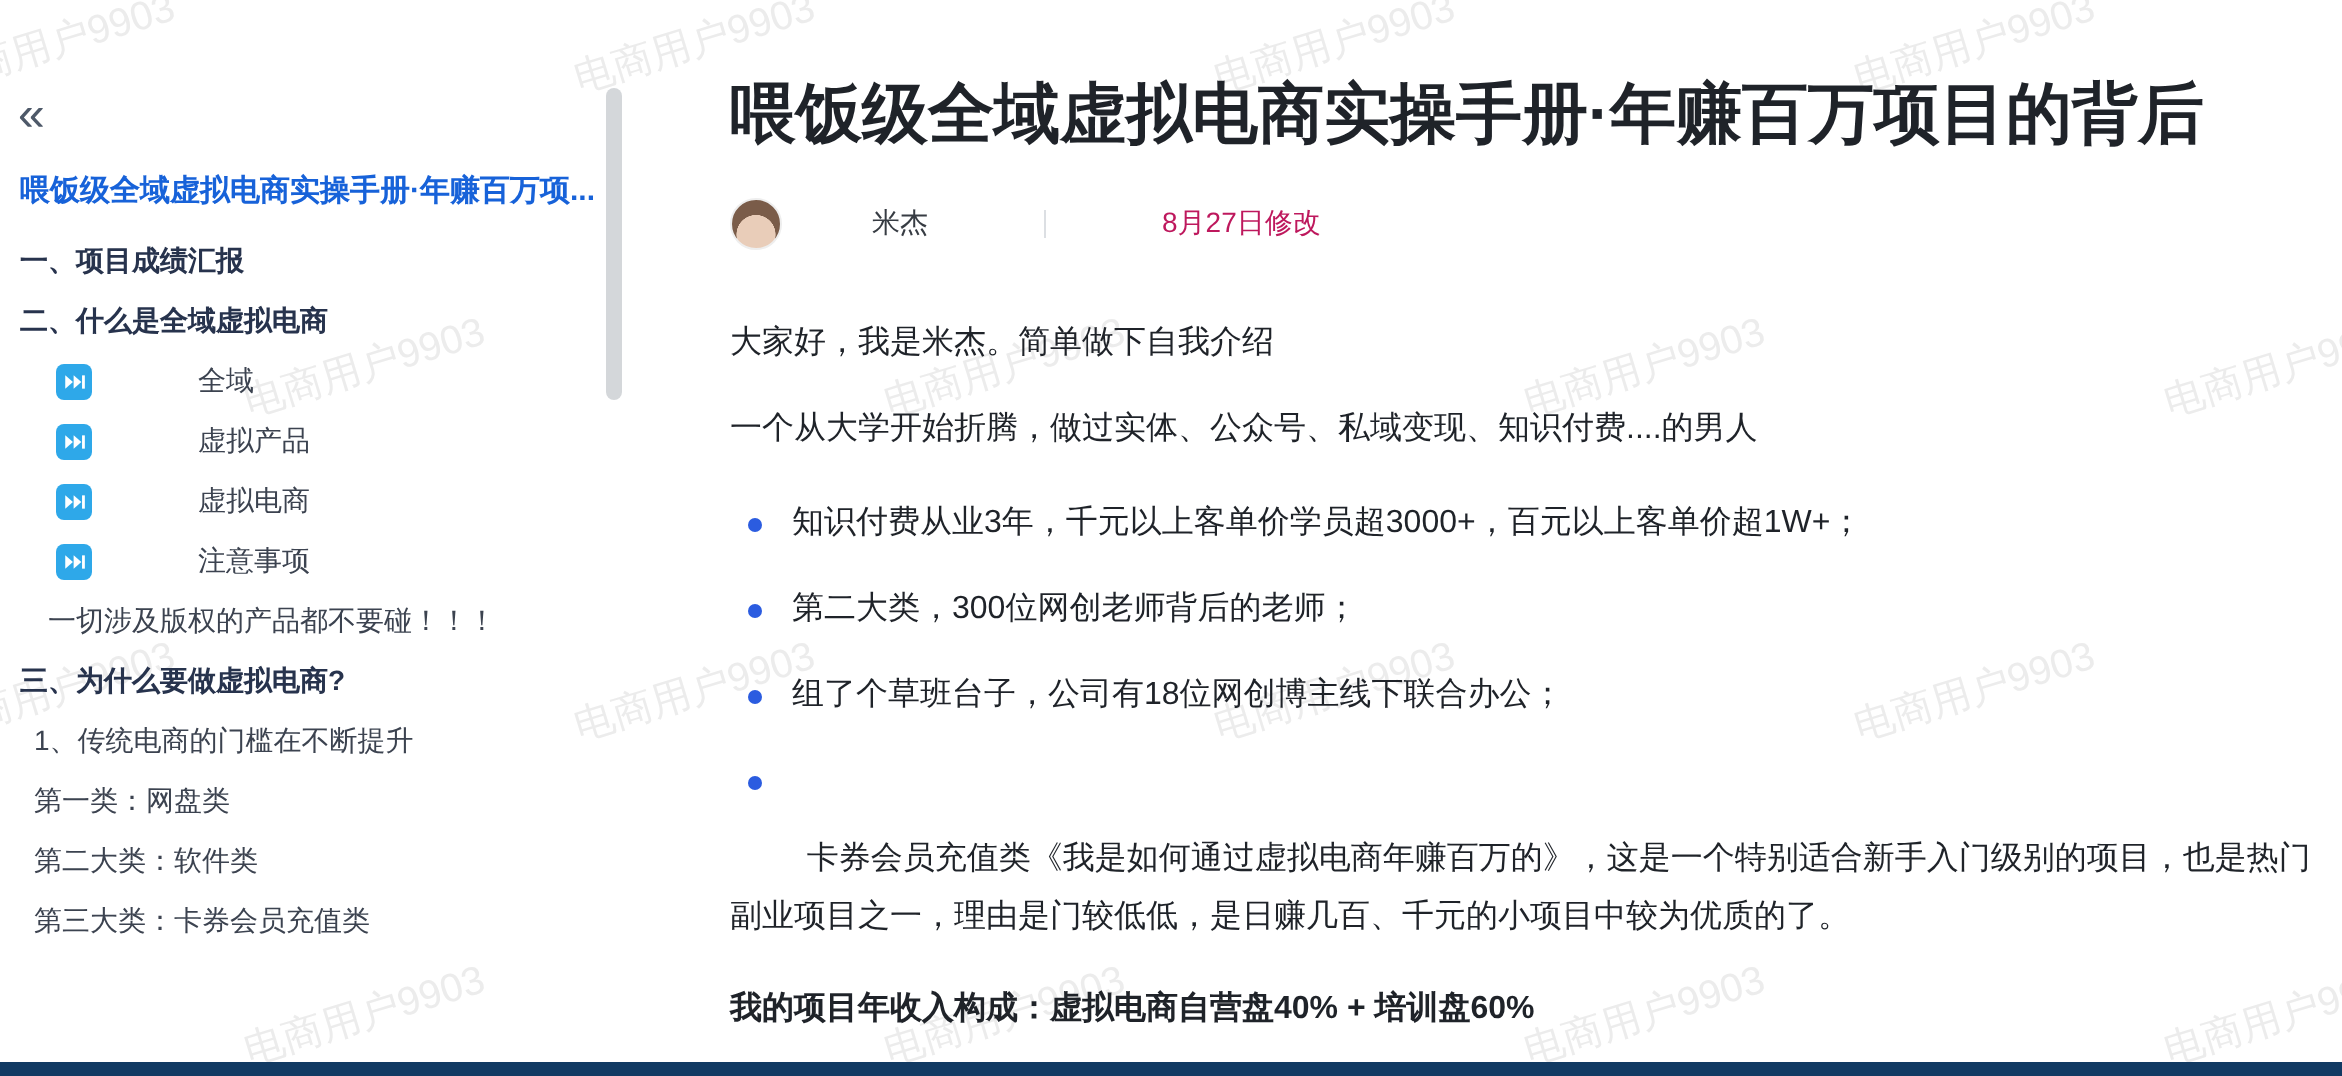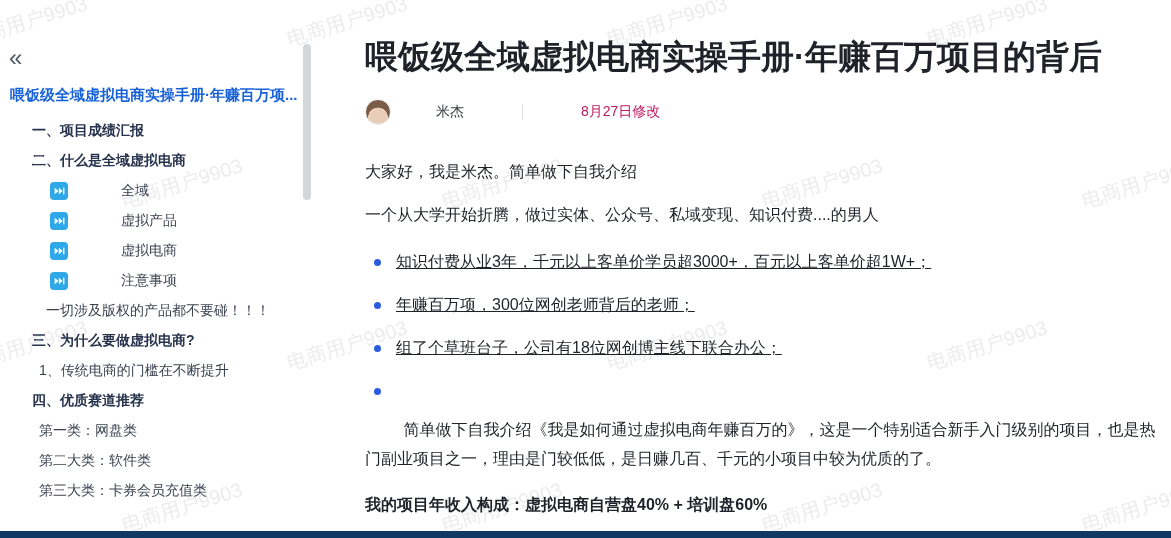--- a/index.html
+++ b/index.html
@@ -14,21 +14,21 @@
   .wm{position:absolute;font-size:20px;color:#ececec;transform:rotate(-17deg);white-space:nowrap;}
   
   .sidebar{position:absolute;left:0;top:0;width:330px;height:100%;z-index:2;}
   .collapse{position:absolute;left:9px;top:46px;font-size:24px;color:#4e5969;line-height:24px;cursor:pointer;}
   .side-title{
     position:absolute;left:10px;top:86px;width:296px;
     font-size:15px;font-weight:700;color:#1762d9;
     white-space:nowrap;overflow:hidden;cursor:pointer;
   }
   .toc{position:absolute;left:0;top:116px;width:300px;}
-  .toc-row{height:30px;display:flex;align-items:center;font-size:14px;color:#3c4350;cursor:pointer;white-space:nowrap;margin-left:22px;}
+  .toc-row{height:30px;display:flex;align-items:center;font-size:14px;color:#3c4350;cursor:pointer;white-space:nowrap;}
   .toc-row.h{font-weight:700;color:#27334d;padding-left:10px;}
   .toc-row.icon-row{padding-left:28px;gap:44px;}
   .toc-row.note{padding-left:24px;}
   .toc-row.sub{padding-left:17px;}
   .icon-badge{
     width:18px;height:18px;border-radius:4px;background:#2ea8e9;
     display:flex;align-items:center;justify-content:center;flex:0 0 18px;margin-right:9px;
   }
   .icon-badge svg{display:block;}
   .scroll-thumb{position:absolute;left:303px;top:44px;width:8px;height:156px;border-radius:4px;background:#d4d7da;cursor:pointer;}
@@ -39,21 +39,21 @@
   .avatar{
     width:24px;height:24px;border-radius:50%;flex:0 0 24px;
     background:radial-gradient(circle at 50% 72%, #e9cdb9 0 46%, #7a5c49 47% 100%);
     border:1px solid #eee;
   }
   .author-name{font-size:14px;color:#373c43;margin-left:9px;}
   .author-divider{width:1px;height:14px;background:#dcdfe3;margin:0 22px;}
   .mod-date{font-size:14px;color:#be185d;text-align:right;}
   .p{font-size:16px;line-height:26px;margin:0 0 17px;color:#1f2329;}
   .bullets{list-style:none;margin:22px 0 20px;padding:0;}
-  .bullets li{display:flex;align-items:flex-start;padding-left:9px;margin:0 0 19px;font-size:16px;line-height:24px;color:#1f2329;text-decoration:underline;}
+  .bullets li{display:flex;align-items:flex-start;padding-left:9px;margin:0 0 19px;font-size:16px;line-height:24px;color:#1f2329;}
   .dot{width:7px;height:7px;border-radius:50%;background:#2b5ce0;margin:9px 15px 0 0;flex:0 0 7px;}
   .theme-p{font-size:16px;line-height:29px;margin:0 0 16px;text-indent:2.4em;}
   .theme-p b{font-weight:400;}
   .income{font-size:16px;font-weight:700;margin:20px 0 0;line-height:24px;}
   
   .bottom-bar{position:absolute;left:0;bottom:0;width:100%;height:7px;background:#113a63;z-index:10;}
 </style>
 </head>
 <body>
 
@@ -129,21 +129,20 @@
               <rect x="12.6" y="4.2" width="1.6" height="7.6"></rect>
             </g>
           </svg>
       </span>
       <span>注意事项</span>
     </div>
 
     <div class="toc-row note">一切涉及版权的产品都不要碰！！！</div>
     <div class="toc-row h">三、为什么要做虚拟电商?</div>
     <div class="toc-row sub">1、传统电商的门槛在不断提升</div>
-    <div class="toc-row h">四、优质赛道推荐</div>
     <div class="toc-row sub">第一类：网盘类</div>
     <div class="toc-row sub">第二大类：软件类</div>
     <div class="toc-row sub">第三大类：卡券会员充值类</div>
   </div>
 
   <div class="scroll-thumb"></div>
 </div>
 
 <div class="main">
   <h1 class="doc-title">喂饭级全域虚拟电商实操手册·年赚百万项目的背后</h1>
@@ -158,30 +157,30 @@
   <p class="p">大家好，我是米杰。简单做下自我介绍</p>
   <p class="p">一个从大学开始折腾，做过实体、公众号、私域变现、知识付费....的男人</p>
 
   <ul class="bullets">
     <li>
         <span class="dot"></span>
         <span>知识付费从业3年，千元以上客单价学员超3000+，百元以上客单价超1W+；</span>
       </li>
     <li>
         <span class="dot"></span>
-        <span>年赚百万项，300位网创老师背后的老师；</span>
+        <span>第二大类，300位网创老师背后的老师；</span>
       </li>
     <li>
         <span class="dot"></span>
         <span>组了个草班台子，公司有18位网创博主线下联合办公；</span>
       </li>
     <li>
         <span class="dot"></span>
       </li>
   </ul>
 
-  <p class="theme-p"><span>简单做下自我介绍</span><b>《我是如何通过虚拟电商年赚百万的》</b><span>，这是一个特别适合新手入门级别的项目，也是热门副业项目之一，理由是门较低低，是日赚几百、千元的小项目中较为优质的了。</span></p>
+  <p class="theme-p"><span>卡券会员充值类</span><b>《我是如何通过虚拟电商年赚百万的》</b><span>，这是一个特别适合新手入门级别的项目，也是热门副业项目之一，理由是门较低低，是日赚几百、千元的小项目中较为优质的了。</span></p>
 
   <p class="income">我的项目年收入构成：虚拟电商自营盘40% + 培训盘60%</p>
 
 </div>
 
 <div class="bottom-bar"></div>
 
 </body></html>

